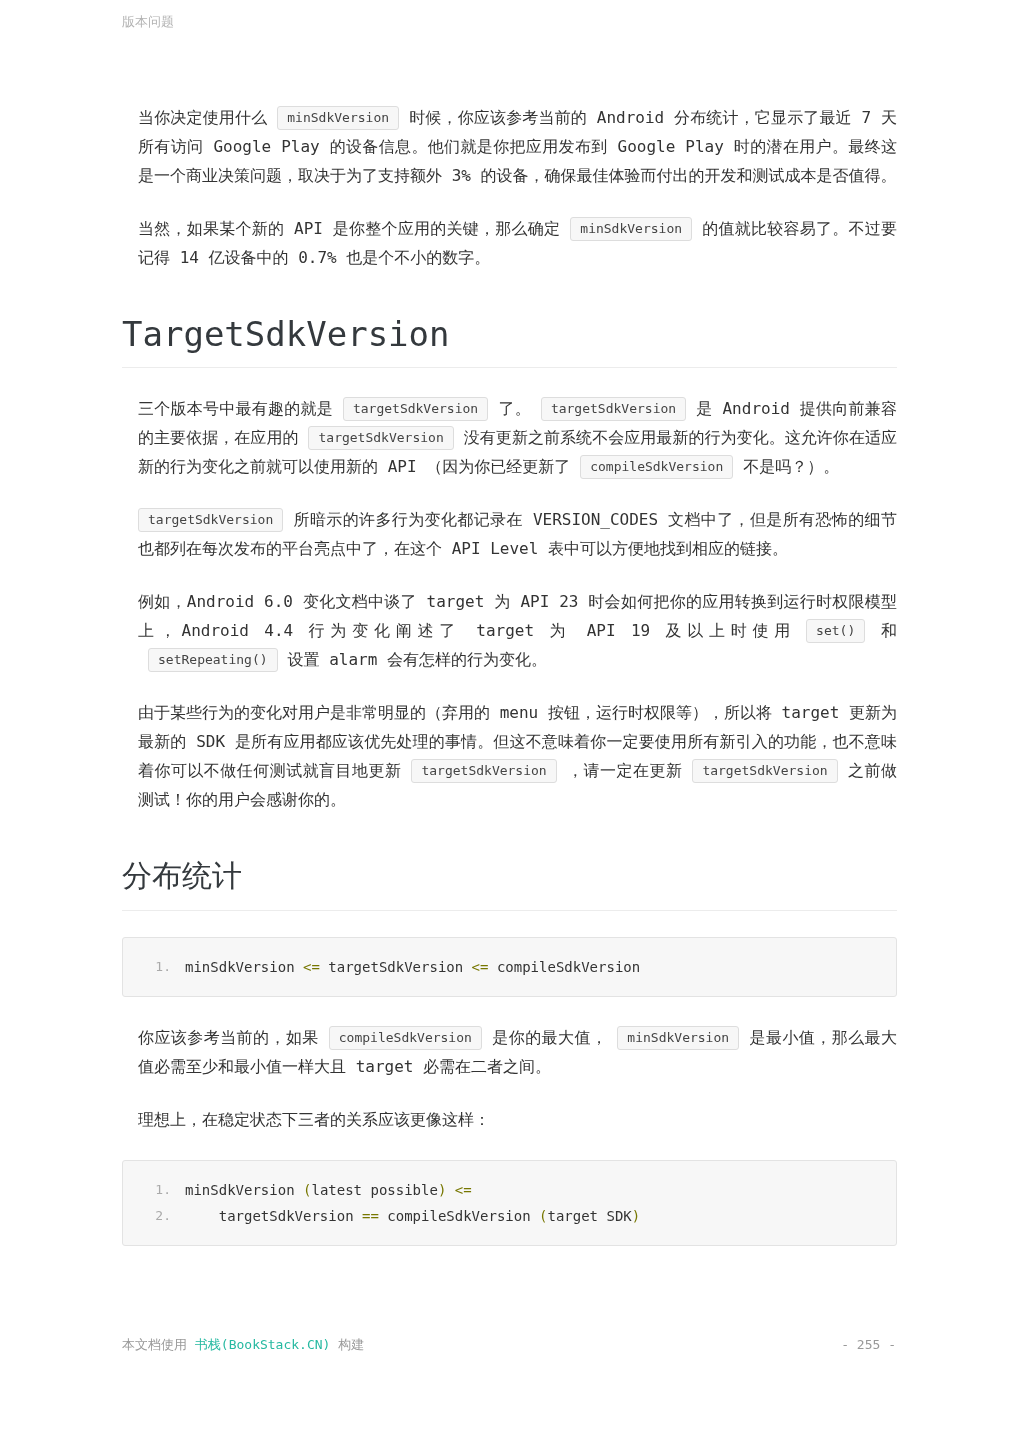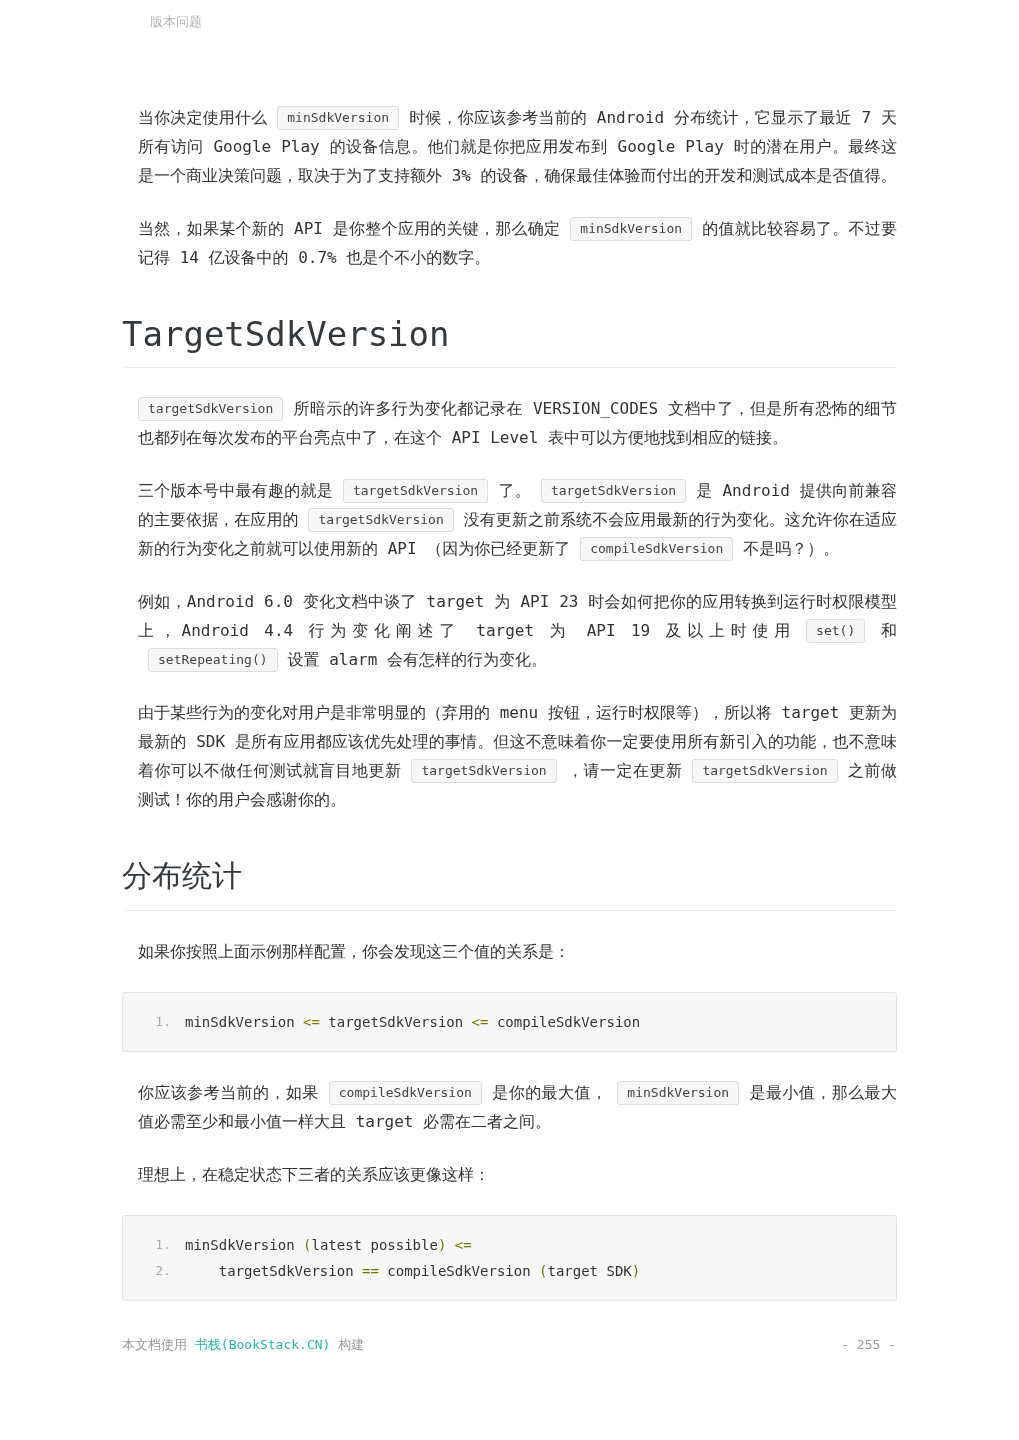--- a/index.html
+++ b/index.html
@@ -5,21 +5,21 @@
   html,body { margin:0; padding:0; background:#ffffff; }
   .page {
     position:relative;
     width:1019px; height:1440px;
     background:#ffffff;
     font-family:"DejaVu Sans Mono","DejaVu Sans",sans-serif;
     overflow:hidden;
   }
   .running-header {
     position:absolute; top:13px; left:122px;
-    font-size:13px; color:#b3b3b3;margin-left:28px;
+    font-size:13px; color:#b3b3b3;
   }
   .doc {
     position:absolute; top:103px; left:122px; width:775px;
   }
   p.paragraph {
     margin:0 0 24px 16px;
     font-size:16px; line-height:29px; color:#333333;
     text-align:justify;
   }
   .inline-code {
@@ -66,26 +66,25 @@
 <body>
 
 <div class="page">
 
   <div class="running-header">版本问题</div>
 
   <div class="doc">
       <p class="paragraph"><span>当你决定使用什么</span><span class="inline-code">minSdkVersion</span><span>时候，你应该参考当前的 Android 分布统计，它显示了最近 7 天所有访问 Google Play 的设备信息。他们就是你把应用发布到 Google Play 时的潜在用户。最终这是一个商业决策问题，取决于为了支持额外 3% 的设备，确保最佳体验而付出的开发和测试成本是否值得。</span></p>
       <p class="paragraph"><span>当然，如果某个新的 API 是你整个应用的关键，那么确定</span><span class="inline-code">minSdkVersion</span><span>的值就比较容易了。不过要记得 14 亿设备中的 0.7% 也是个不小的数字。</span></p>
       <h2 class="heading mono">TargetSdkVersion</h2>
+      <p class="paragraph"><span>三个版本号中最有趣的就是</span><span class="inline-code">targetSdkVersion</span><span>了。</span><span class="inline-code">targetSdkVersion</span><span>是 Android 提供向前兼容的主要依据，在应用的</span><span class="inline-code">targetSdkVersion</span><span>没有更新之前系统不会应用最新的行为变化。这允许你在适应新的行为变化之前就可以使用新的 API （因为你已经更新了</span><span class="inline-code">compileSdkVersion</span><span>不是吗？）。</span></p>
       <p class="paragraph"><span class="inline-code">targetSdkVersion</span><span>所暗示的许多行为变化都记录在 VERSION_CODES 文档中了，但是所有恐怖的细节也都列在每次发布的平台亮点中了，在这个 API Level 表中可以方便地找到相应的链接。</span></p>
-      <p class="paragraph"><span>三个版本号中最有趣的就是</span><span class="inline-code">targetSdkVersion</span><span>了。</span><span class="inline-code">targetSdkVersion</span><span>是 Android 提供向前兼容的主要依据，在应用的</span><span class="inline-code">targetSdkVersion</span><span>没有更新之前系统不会应用最新的行为变化。这允许你在适应新的行为变化之前就可以使用新的 API （因为你已经更新了</span><span class="inline-code">compileSdkVersion</span><span>不是吗？）。</span></p>
       <p class="paragraph"><span>例如，Android 6.0 变化文档中谈了 target 为 API 23 时会如何把你的应用转换到运行时权限模型上，Android 4.4 行为变化阐述了 target 为 API 19 及以上时使用</span><span class="inline-code">set()</span><span>和</span><span class="inline-code">setRepeating()</span><span>设置 alarm 会有怎样的行为变化。</span></p>
       <p class="paragraph"><span>由于某些行为的变化对用户是非常明显的（弃用的 menu 按钮，运行时权限等），所以将 target 更新为最新的 SDK 是所有应用都应该优先处理的事情。但这不意味着你一定要使用所有新引入的功能，也不意味着你可以不做任何测试就盲目地更新</span><span class="inline-code">targetSdkVersion</span><span>，请一定在更新</span><span class="inline-code">targetSdkVersion</span><span>之前做测试！你的用户会感谢你的。</span></p>
       <h2 class="heading zh">分布统计</h2>
-      <p class="paragraph"><span>如果你按照上面示例那样配置，你会发现这三个值的关系是：</span></p>
       <div class="codeblock">
         <div class="code-line">
           <span class="line-num">1.</span>
           <span class="line-code"><span class="tok-pln">minSdkVersion </span><span class="tok-pun">&lt;=</span><span class="tok-pln"> targetSdkVersion </span><span class="tok-pun">&lt;=</span><span class="tok-pln"> compileSdkVersion</span></span>
         </div>
       </div>
       <p class="paragraph"><span>你应该参考当前的，如果</span><span class="inline-code">compileSdkVersion</span><span>是你的最大值，</span><span class="inline-code">minSdkVersion</span><span>是最小值，那么最大值必需至少和最小值一样大且 target 必需在二者之间。</span></p>
       <p class="paragraph"><span>理想上，在稳定状态下三者的关系应该更像这样：</span></p>
       <div class="codeblock">
         <div class="code-line">

